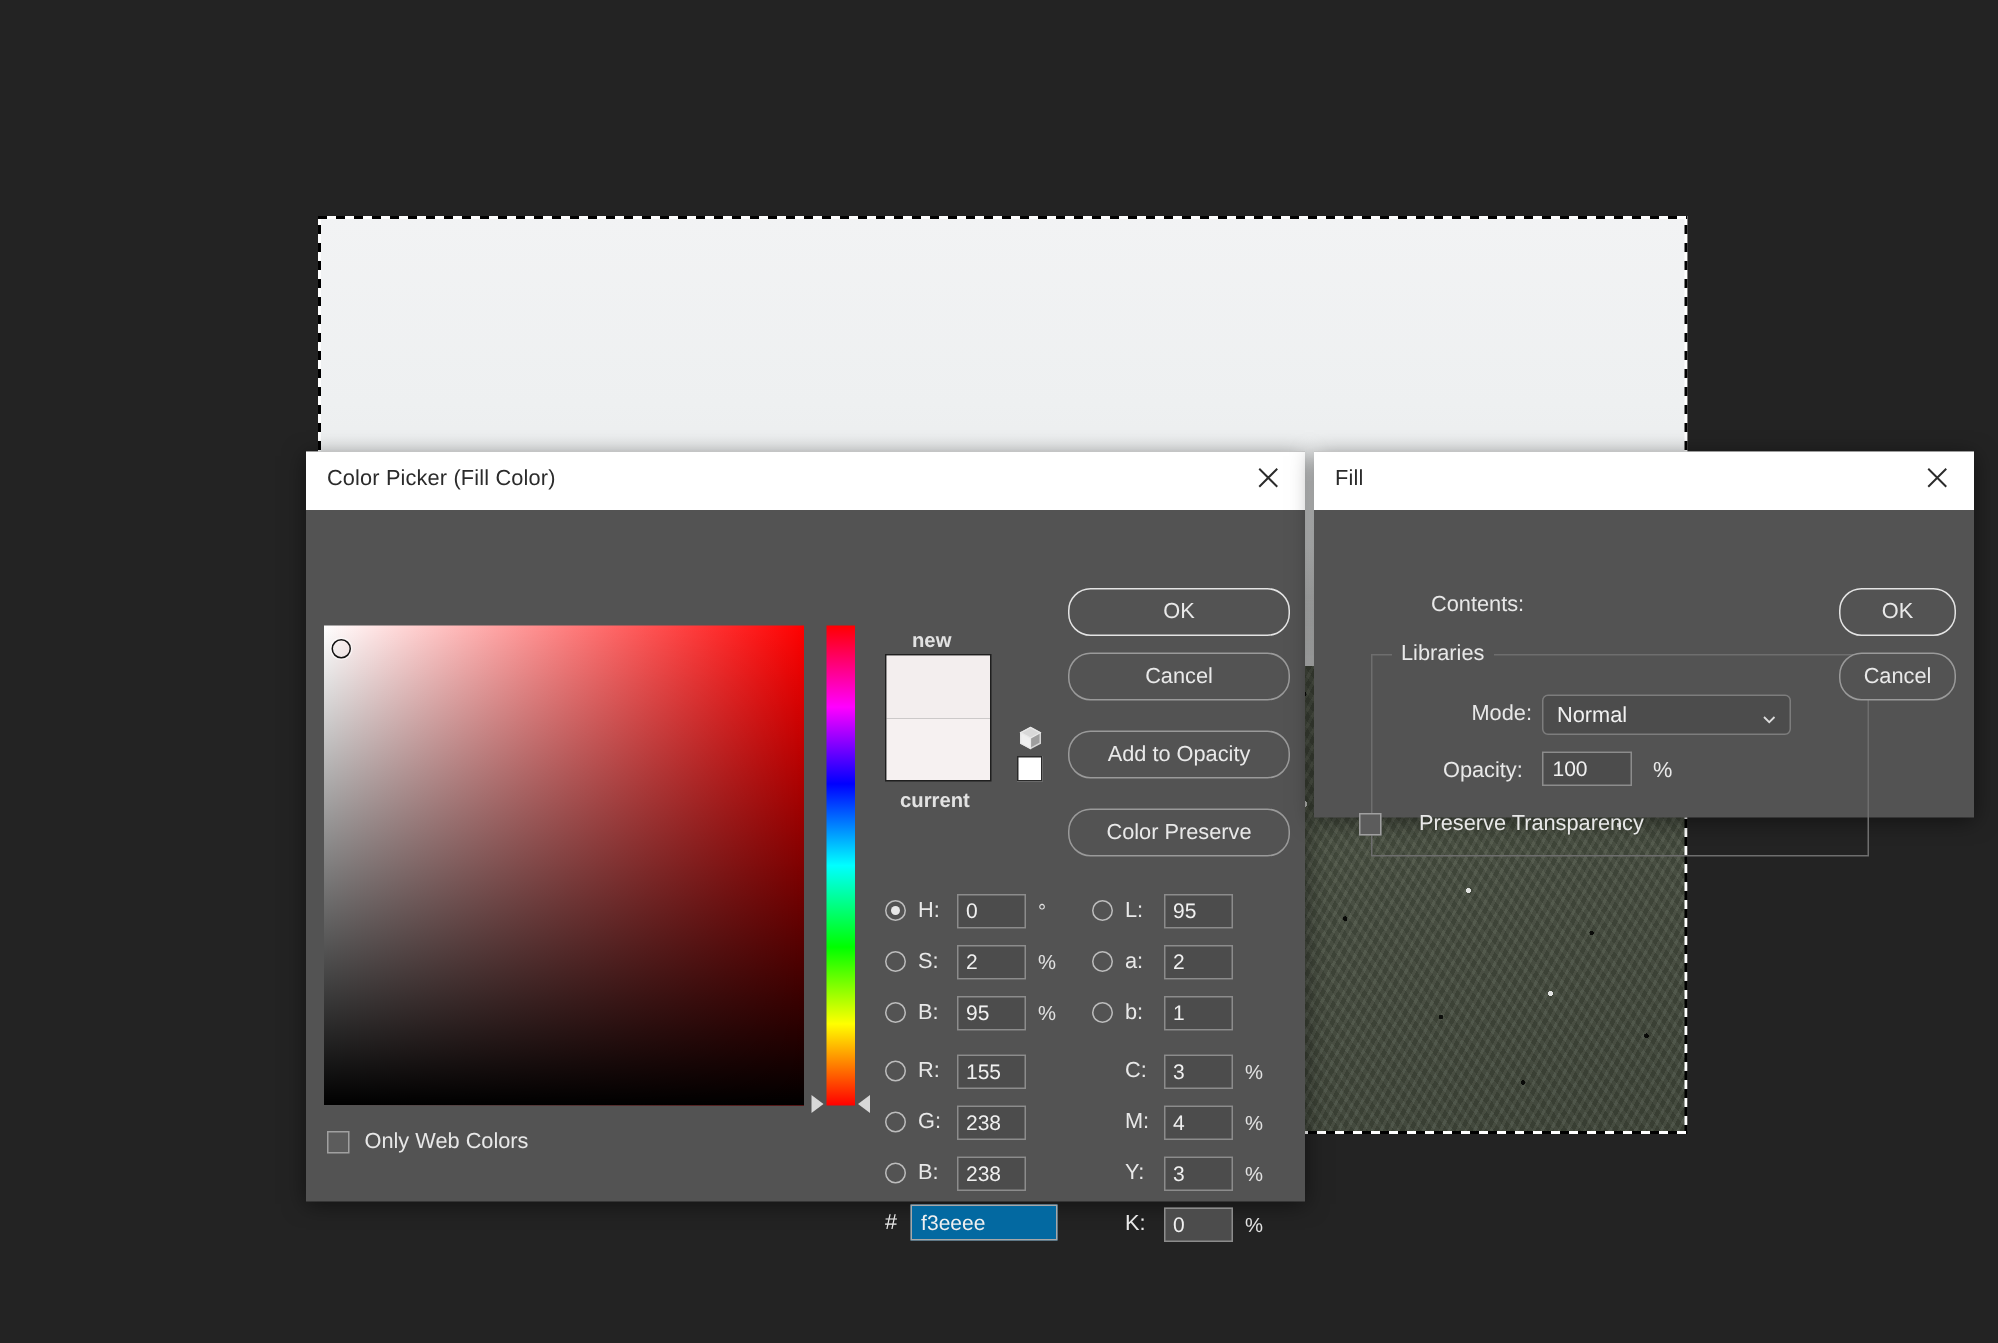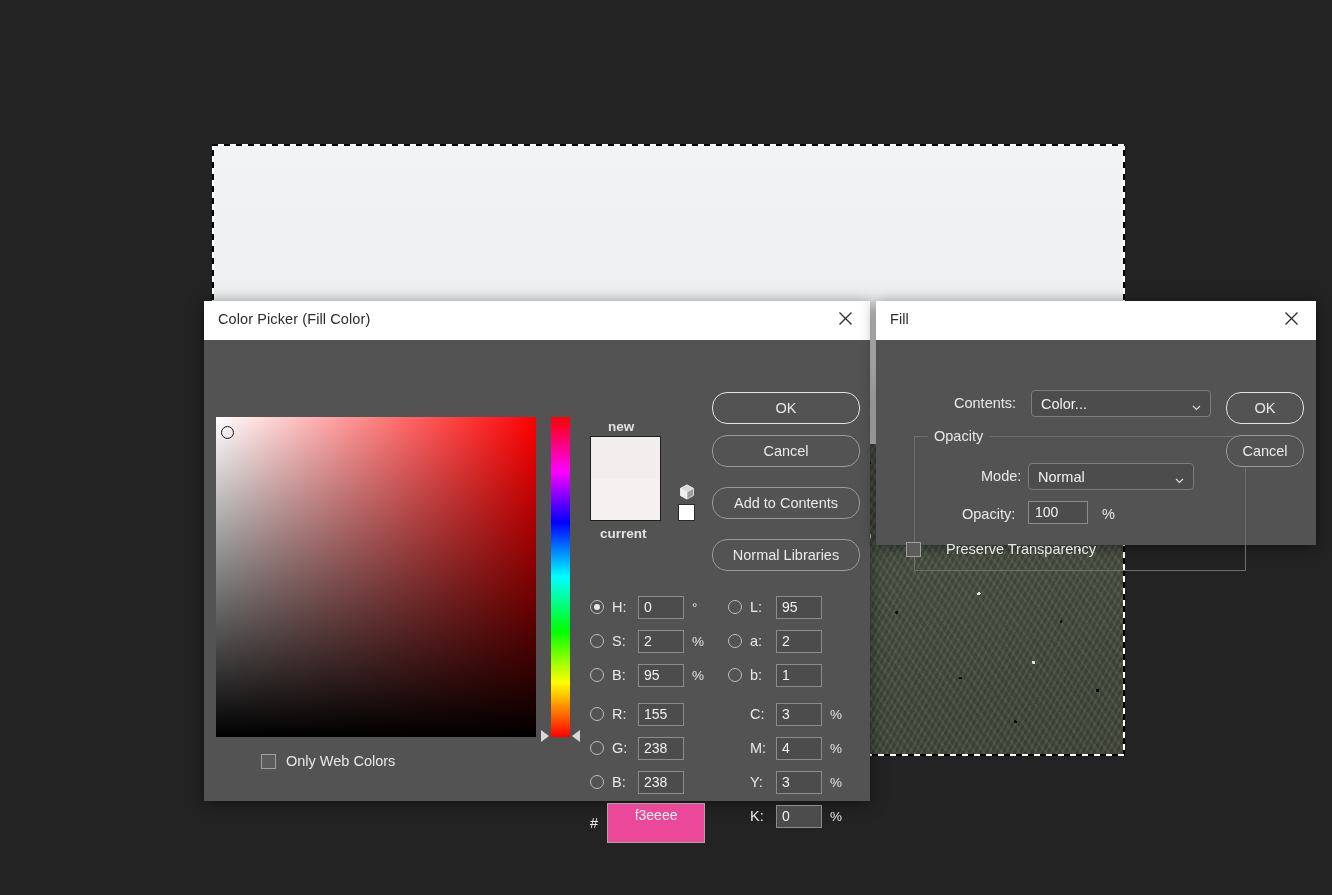--- a/index.html
+++ b/index.html
@@ -164,21 +164,21 @@
     position:absolute;left:347px;top:77px;width:19px;height:320px;
     background:linear-gradient(180deg,
       #ff0000 0%, #ff00ff 17%, #0000ff 33%, #00ffff 50%,
       #00ff00 67%, #ffff00 83%, #ff0000 100%);
     cursor:pointer;
   }
   .hue-arrow{position:absolute;width:0;height:0;border-top:6px solid transparent;border-bottom:6px solid transparent;}
   #hue-arrow-left{left:337px;top:390px;border-left:8px solid #d8d8d8;}
   #hue-arrow-right{left:368px;top:390px;border-right:8px solid #d8d8d8;}
 
-  #webcolors-row{position:absolute;left:14px;top:413px;display:flex;align-items:center;gap:10px;cursor:pointer;margin-left:43px;}
+  #webcolors-row{position:absolute;left:14px;top:413px;display:flex;align-items:center;gap:10px;cursor:pointer;}
   .chk{width:15px;height:15px;border:1px solid #a0a0a0;background:#5c5c5c;box-sizing:border-box;}
   .chk-label{font-size:14.5px;color:#e8e8e8;}
 
   
   .sw-label{position:absolute;font-size:13.5px;color:#e2e2e2;font-weight:bold;}
   #label-new{left:404px;top:79px;}
   #label-current{left:396px;top:186px;}
   #preview-box{position:absolute;left:386px;top:96px;width:71px;height:85px;border:1px solid #1f1f1f;box-sizing:border-box;}
   #preview-new{height:50%;background:#f3eeee;}
   #preview-current{height:50%;background:#f6f1f1;}
@@ -217,22 +217,22 @@
 
   #grp-hsb{left:386px;top:250px;}
   #grp-lab{left:524px;top:250px;}
   #grp-rgb{left:386px;top:357px;}
   #grp-cmyk{left:546px;top:357px;}
   .frow-line{display:flex;align-items:center;height:34px;gap:8px;}
   .frow-line .fld-label{width:18px;}
 
   #hex-row{position:absolute;left:386px;top:463px;display:flex;align-items:center;gap:9px;}
   #hex-input{
-    width:98px;height:40px;background:#ec4899;border:1px solid #a8a8a8;
-    box-sizing:border-box;color:#f0f0f0;font-size:14px;padding:0 6px;line-height:22px;cursor:text;text-align:center;
+    width:98px;height:24px;background:#0369a1;border:1px solid #a8a8a8;
+    box-sizing:border-box;color:#f0f0f0;font-size:14px;padding:0 6px;line-height:22px;cursor:text;
   }
 
   
   #fill-dialog{left:876px;top:301px;width:440px;height:244px;}
   .fill-body{position:relative;width:100%;height:208px;}
   .fill-lbl{position:absolute;font-size:14.5px;color:#e8e8e8;}
   #contents-label{left:78px;top:55px;}
   #contents-select{
     position:absolute;left:155px;top:50px;width:180px;height:27px;
     background:#4c4c4c;border:1px solid #7d7d7d;border-radius:4px;box-sizing:border-box;
@@ -317,22 +317,22 @@
       <svg width="18" height="18" viewBox="0 0 18 18">
         <path d="M9 2 L15.5 5.5 L15.5 12.5 L9 16 L2.5 12.5 L2.5 5.5 Z" fill="#9d9d9d" stroke="#d5d5d5" stroke-width="1"></path>
         <path d="M9 2 L15.5 5.5 L9 9 L2.5 5.5 Z" fill="#d8d8d8" stroke="#e8e8e8" stroke-width=".8"></path>
         <path d="M9 9 L9 16 L2.5 12.5 L2.5 5.5 Z" fill="#efefef" stroke="#e8e8e8" stroke-width=".8"></path>
       </svg>
     </span>
     <div id="gamut-swatch"></div>
 
     <div class="btn primary" id="btn-ok">OK</div>
     <div class="btn" id="btn-cancel">Cancel</div>
-    <div class="btn" id="btn-swatches">Add to Contents</div>
-    <div class="btn" id="btn-libraries">Normal Libraries</div>
+    <div class="btn" id="btn-swatches">Add to Opacity</div>
+    <div class="btn" id="btn-libraries">Color Preserve</div>
 
     <div class="frow" id="grp-hsb">
       <div>
         <div class="frow-line">
           <span class="radio on">
               <span class="dot"></span>
             </span>
           <span class="fld-label">H:</span>
           <span class="num">0</span>
           <span class="unit">°</span>
@@ -430,31 +430,23 @@
     <span class="title">Fill</span>
     <span class="close-btn">
       <svg width="15" height="15" viewBox="0 0 15 15">
           <path d="M1.5 1.5 L13.5 13.5 M13.5 1.5 L1.5 13.5" stroke="#2b2b2b" stroke-width="1.3" fill="none"></path>
         </svg>
     </span>
   </div>
 
   <div class="fill-body">
     <span class="fill-lbl" id="contents-label">Contents:</span>
-    <div id="contents-select">
-      <span>Color...</span>
-      <span class="chev">
-        <svg width="9" height="9" viewBox="0 0 9 9">
-            <path d="M1 3 L4.5 6.5 L8 3" stroke="#dcdcdc" stroke-width="1.2" fill="none"></path>
-          </svg>
-      </span>
-    </div>
 
     <div id="blending-group"></div>
-    <span id="blending-legend">Opacity</span>
+    <span id="blending-legend">Libraries</span>
 
     <span class="fill-lbl" id="mode-label">Mode:</span>
     <div id="mode-select">
       <span>Normal</span>
       <span class="chev">
         <svg width="9" height="9" viewBox="0 0 9 9">
             <path d="M1 3 L4.5 6.5 L8 3" stroke="#dcdcdc" stroke-width="1.2" fill="none"></path>
           </svg>
       </span>
     </div>

